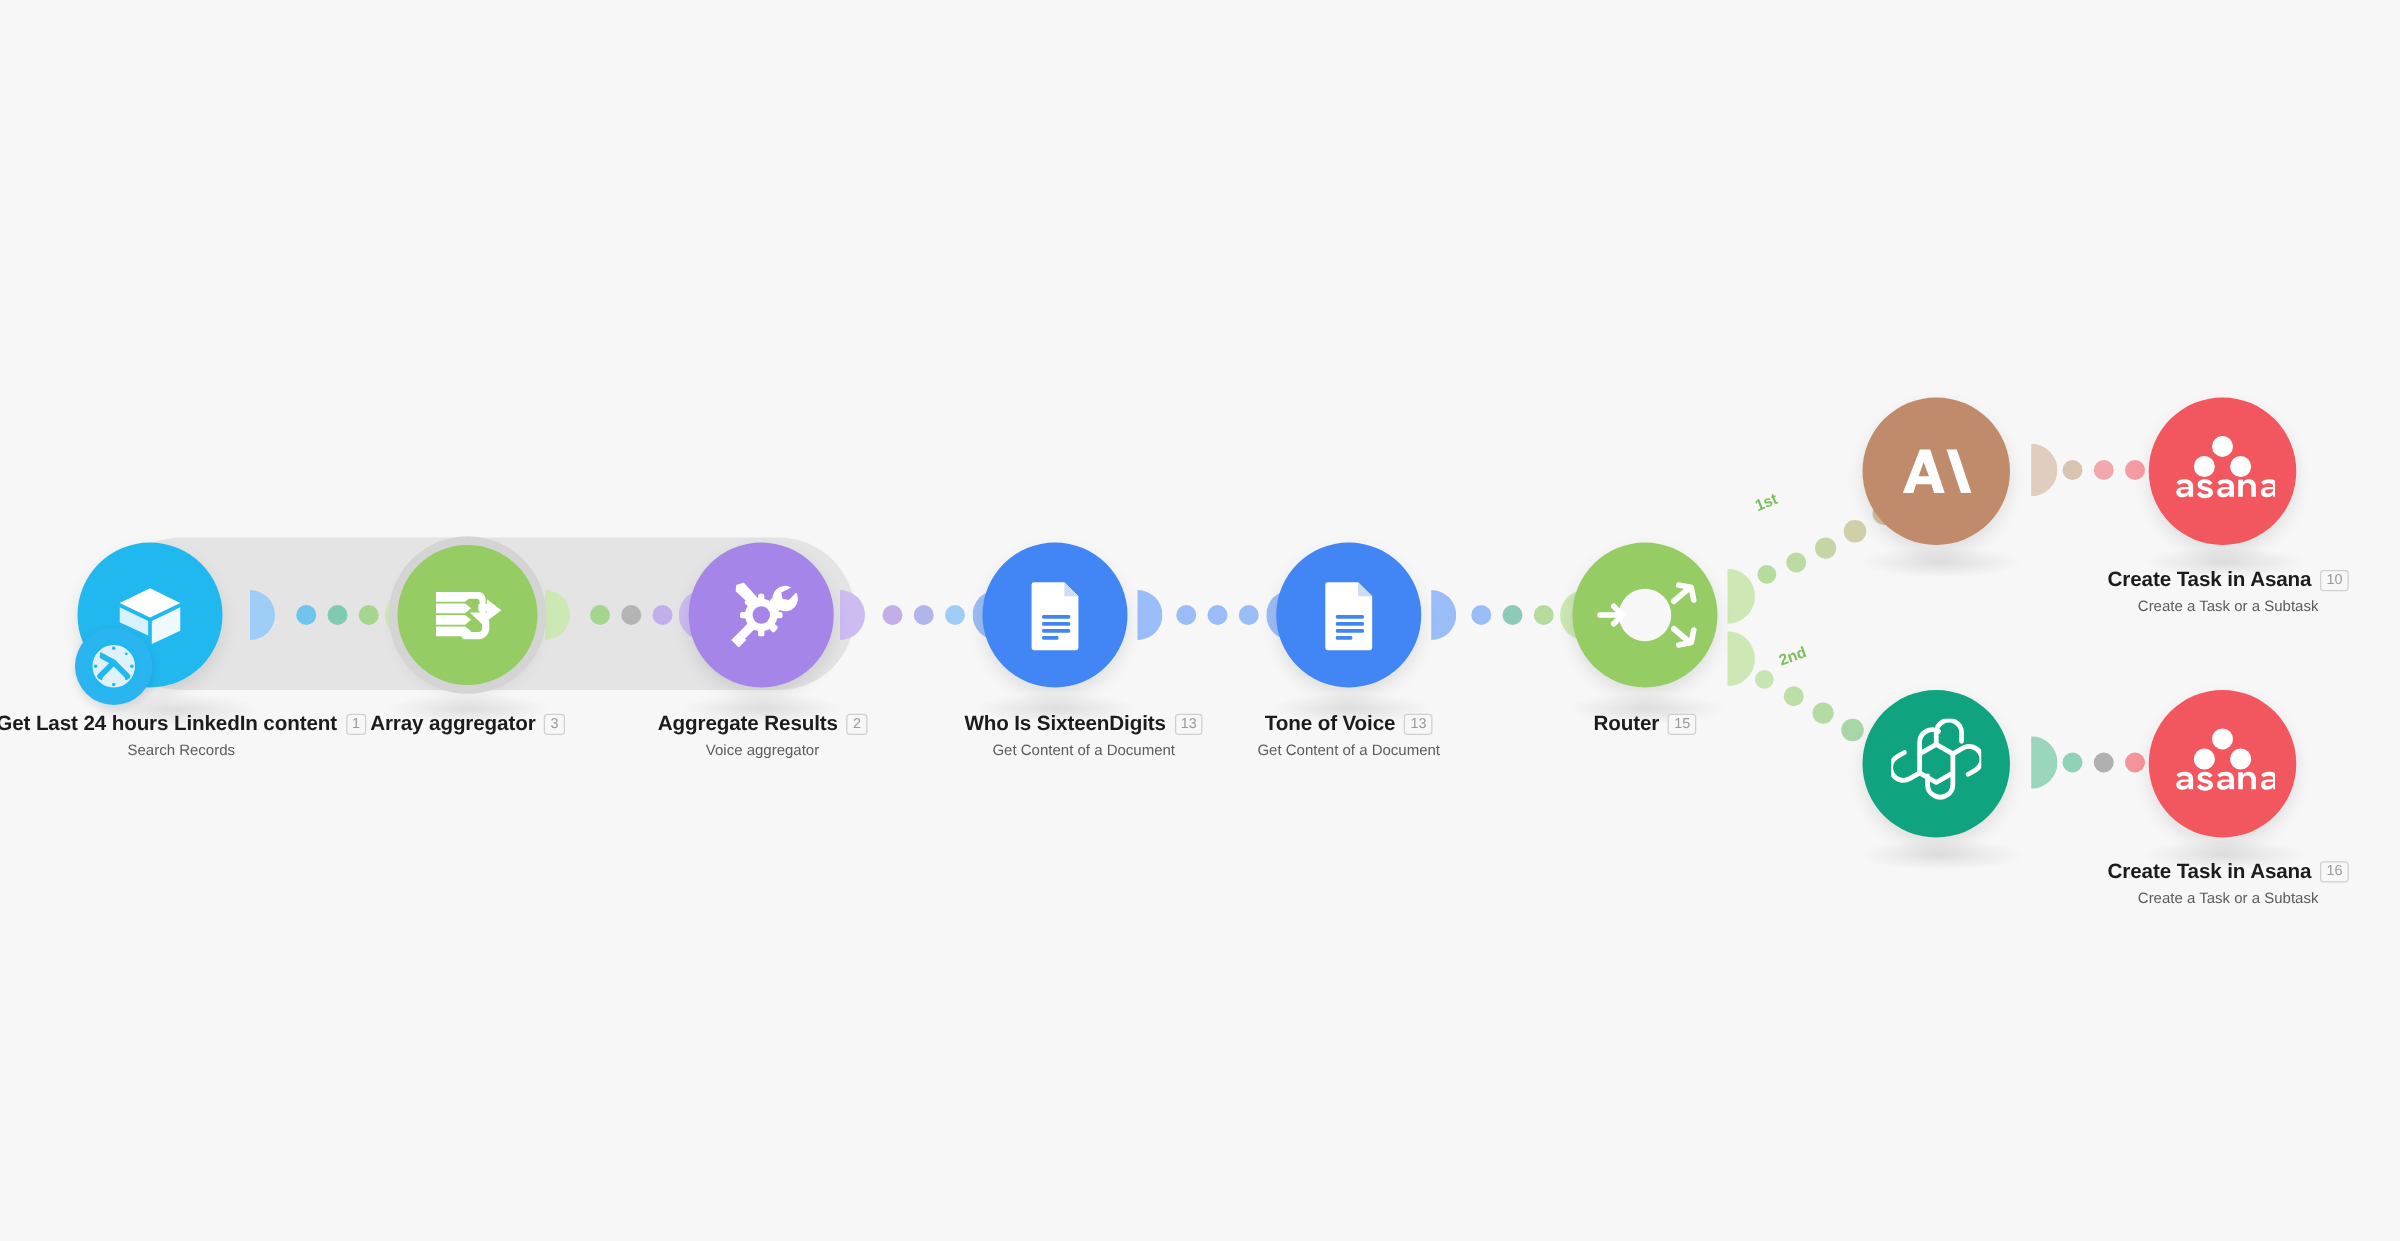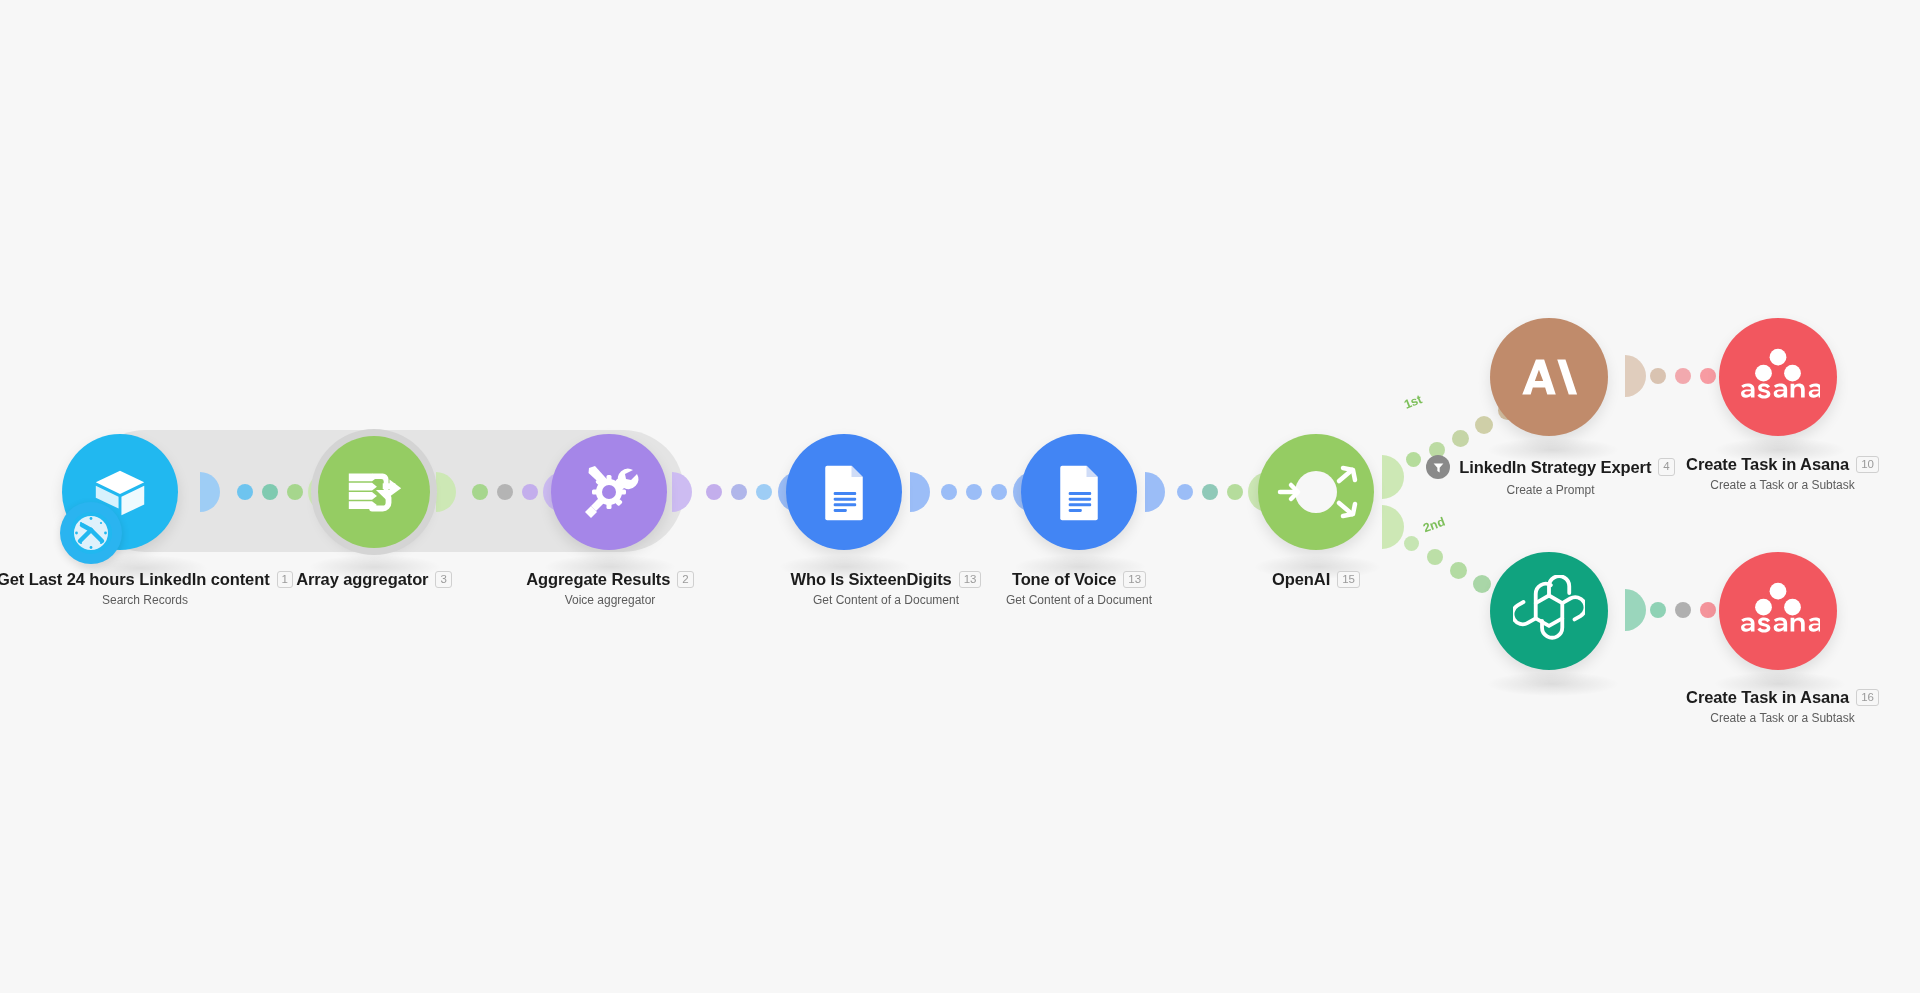--- a/index.html
+++ b/index.html
@@ -345,21 +345,21 @@
         <path d="M40 4 l12 12 h-12 z" fill="#cfdcf7"></path>
         <g fill="#4285f4">
           <rect x="21" y="32" width="24" height="3.2" rx="1.2"></rect>
           <rect x="21" y="38" width="24" height="3.2" rx="1.2"></rect>
           <rect x="21" y="44" width="24" height="3.2" rx="1.2"></rect>
           <rect x="21" y="50" width="14" height="3.2" rx="1.2"></rect>
         </g>
       </svg>
     </div>
   </div>
-  <div class="label-wrap" style="left:756px; top:570px; width:260px;">
+  <div class="label-wrap" style="left:737px; top:570px; width:260px;">
     <div class="label-row">
       <span class="label-title">Who Is SixteenDigits</span>
       <span class="label-id">13</span>
     </div>
     <div class="label-sub">Get Content of a Document</div>
   </div>
 
   <div class="node-shadow" style="left:1015px; top:555px; width:130px; height:24px;"></div>
   <div class="node" style="left:1021px; top:434px;">
     <div class="bubble" style="left:0; top:0; width:116px; height:116px; background:#4285f4;">
@@ -394,48 +394,36 @@
           <path d="M81 47 l13 -11"></path>
           <path d="M85 34 l10 2 l2 10"></path>
           <path d="M81 69 l13 11"></path>
           <path d="M85 82 l10 -2 l2 -10"></path>
         </g>
       </svg>
     </div>
   </div>
   <div class="label-wrap" style="left:1196px; top:570px; width:240px;">
     <div class="label-row">
-      <span class="label-title">OpenAI</span>
+      <span class="label-title">Router</span>
       <span class="label-id">15</span>
     </div>
 
   </div>
 
   <div class="node-shadow" style="left:1488px; top:438px; width:130px; height:24px;"></div>
   <div class="node" style="left:1490px; top:318px;">
     <div class="bubble" style="left:0; top:0; width:118px; height:118px; background:#c08b6b;">
       <svg width="62" height="62" viewBox="0 0 64 64">
         <g fill="#ffffff">
           <path d="M18.5 14 h8.5 L39 50 h-8.8 l-2.2 -7.2 H15.3 L13.1 50 H4.4 Z M21.6 24.5 L17.4 36.1 h8.6 Z"></path>
           <path d="M40.5 14 h8.5 L61 50 h-8.6 Z"></path>
         </g>
       </svg>
     </div>
-  </div>
-  <div class="label-wrap" style="left:1413px; top:455px; width:275px;">
-    <div class="label-row">
-      <span class="filter-badge">
-        <svg width="13" height="13" viewBox="0 0 16 16">
-          <path d="M2 3 h12 l-4.6 5.2 V14 l-2.8 -1.6 V8.2 Z" fill="#ffffff"></path>
-        </svg>
-      </span>
-      <span class="label-title">LinkedIn Strategy Expert</span>
-      <span class="label-id">4</span>
-    </div>
-    <div class="label-sub">Create a Prompt</div>
   </div>
 
   <div class="node-shadow" style="left:1715px; top:438px; width:130px; height:24px;"></div>
   <div class="node" style="left:1719px; top:318px;">
     <div class="bubble" style="left:0; top:0; width:118px; height:118px; background:#f2575f;">
       <svg width="84" height="58" viewBox="0 0 110 76">
         <g fill="#ffffff">
           <circle cx="55" cy="12" r="11"></circle>
           <circle cx="36" cy="33" r="11"></circle>
           <circle cx="74" cy="33" r="11"></circle>

